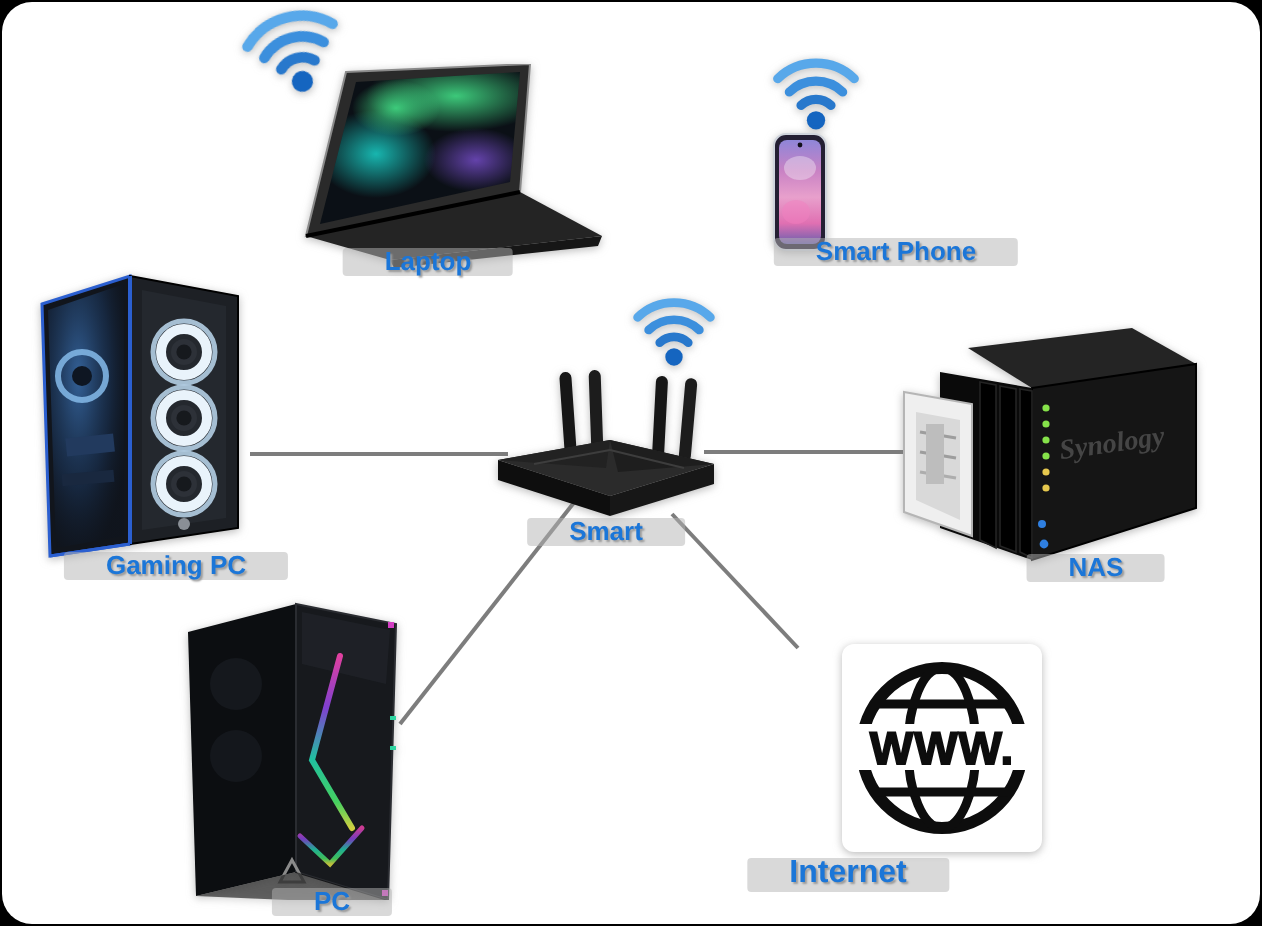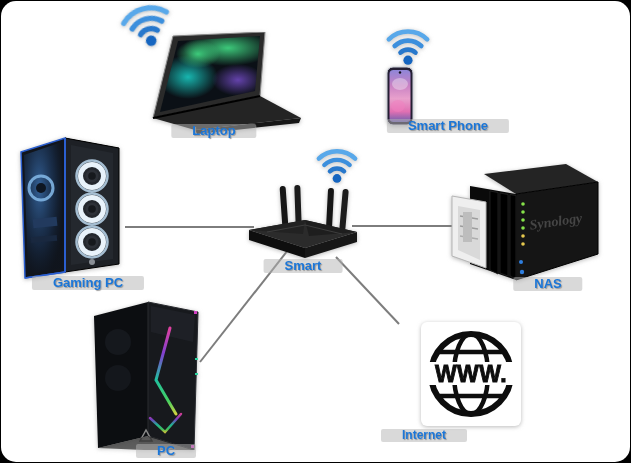--- a/index.html
+++ b/index.html
@@ -5,21 +5,21 @@
   html,body{margin:0;padding:0;background:#000;}
   .stage{position:relative;width:631px;height:463px;background:#000;overflow:hidden;
          font-family:"Liberation Sans",sans-serif;}
   .paper{position:absolute;inset:1px;background:#fff;border-radius:15px;}
   .lines{position:absolute;left:0;top:0;width:631px;height:463px;z-index:1;}
   .device{position:absolute;z-index:2;filter:drop-shadow(0 1px 2px rgba(130,130,130,0.55));}
   .node-label{position:absolute;z-index:3;transform:translateX(-50%);
     color:#1b76d8;font-weight:700;font-size:13px;line-height:1.05;white-space:nowrap;
     background:rgba(180,180,180,0.5);padding:0 21px;border-radius:2px;
     text-shadow:1px 1px 1px #9a9a9a;}
-  .lbl-internet{font-size:12px;}
+  .lbl-internet{font-size:16px;}
   svg{display:block;}
 </style>
 </head>
 <body>
 
 <div class="stage">
   <div class="paper"></div>
 
   <svg class="lines" viewBox="0 0 631 463">
     <line x1="125" y1="227" x2="254" y2="227" stroke="#7d7d7d" stroke-width="2"></line>

